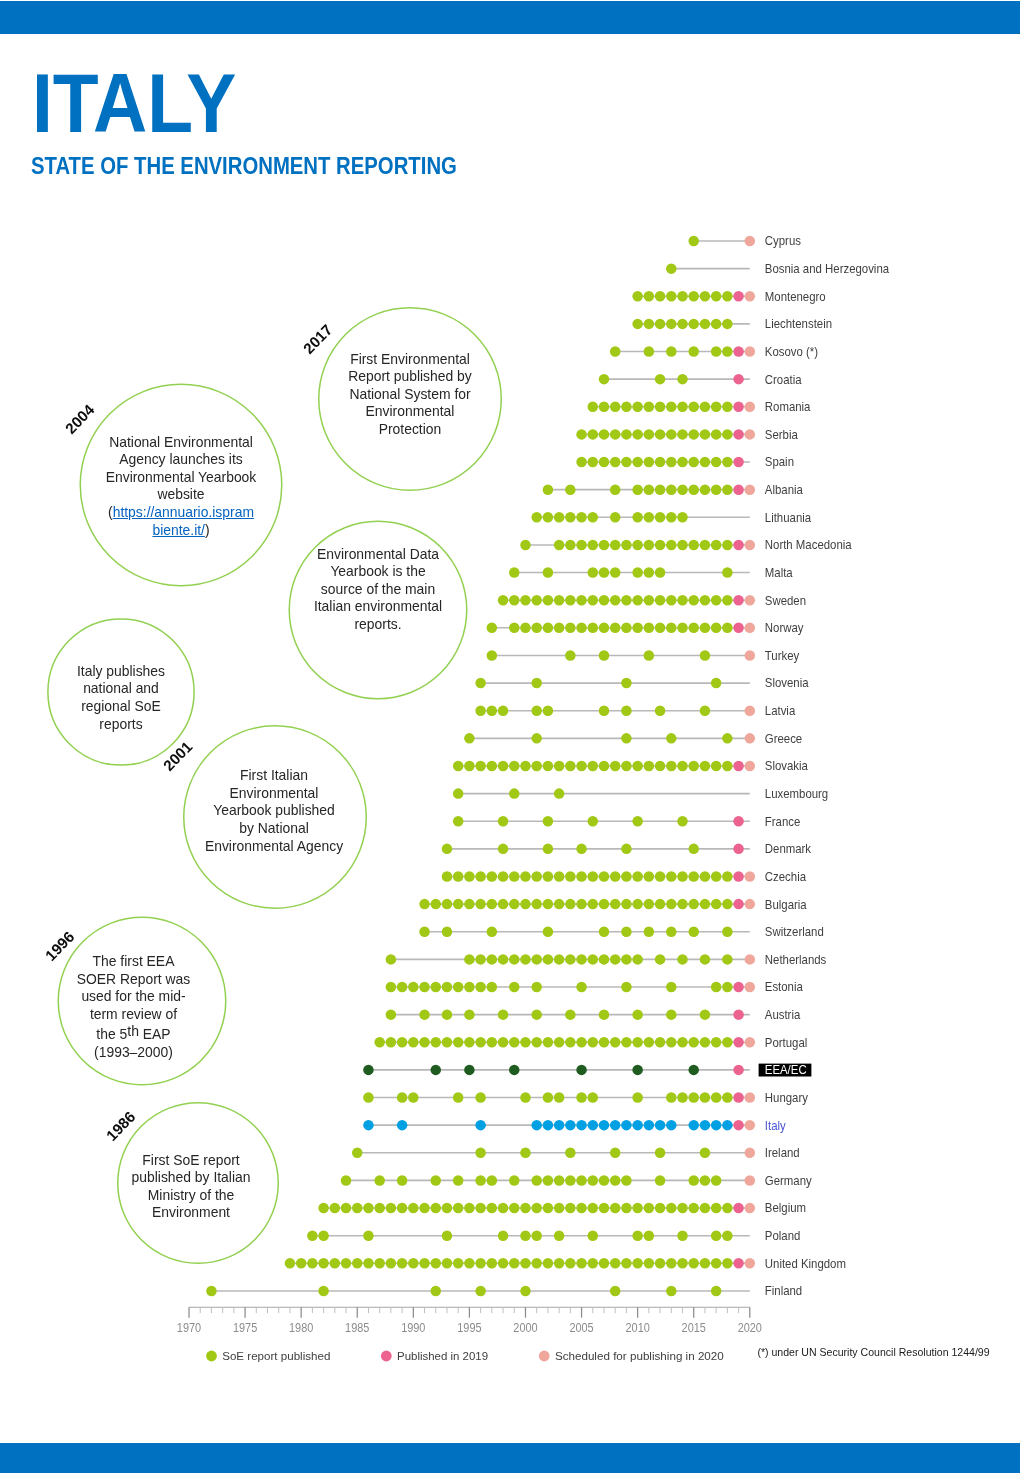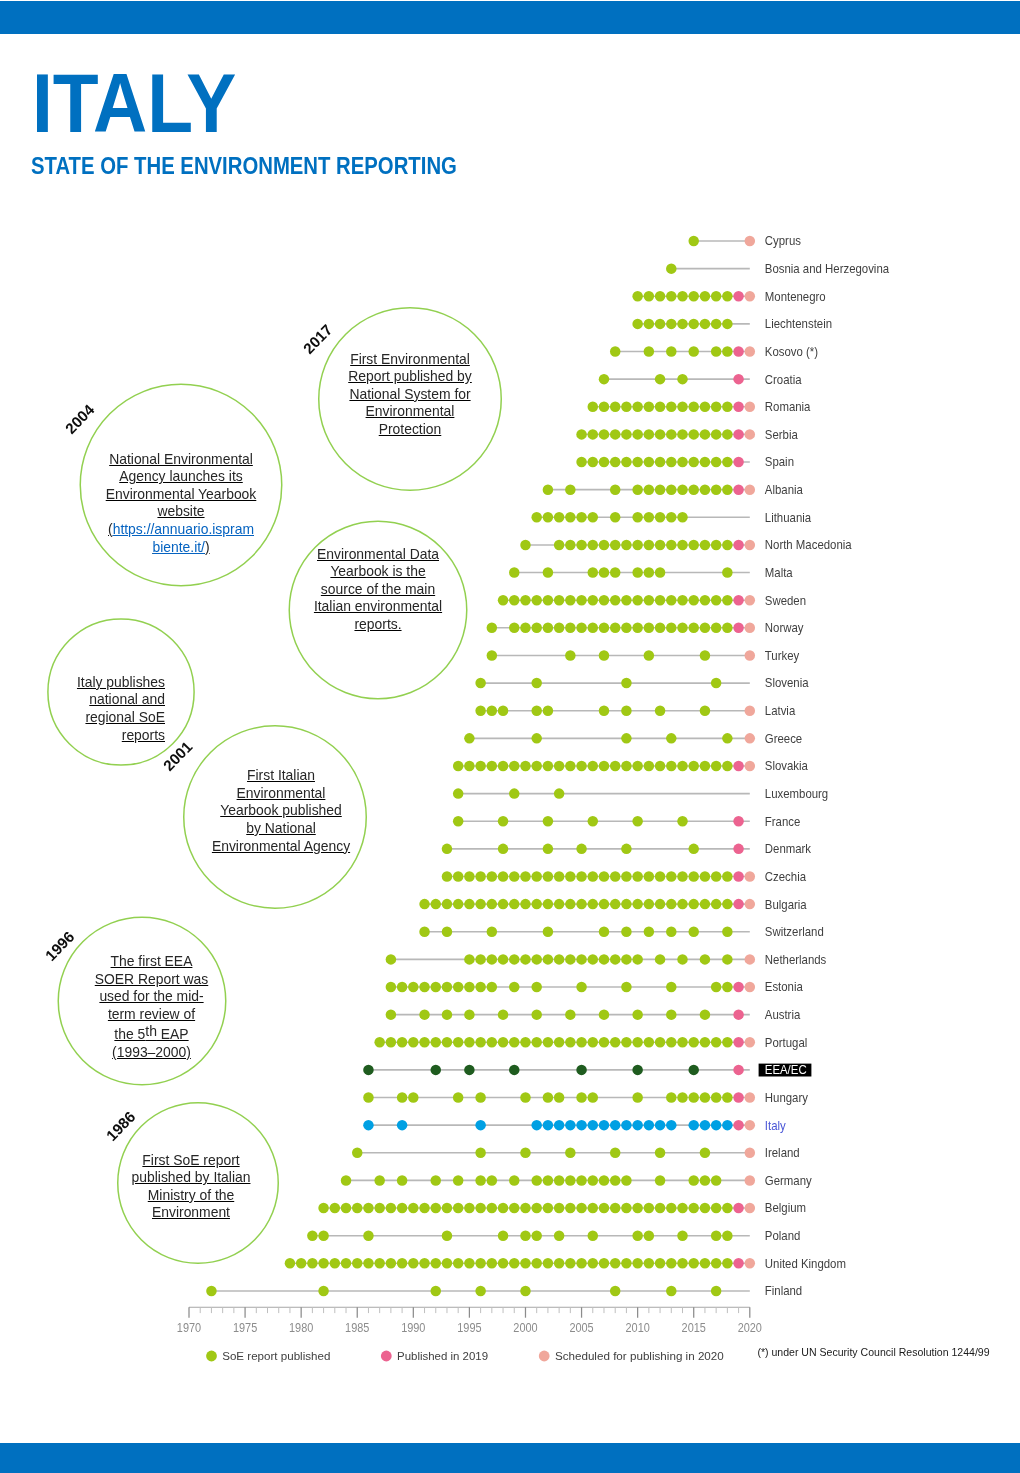--- a/index.html
+++ b/index.html
@@ -5,21 +5,21 @@
   html,body{margin:0;padding:0;}
   body{width:1020px;height:1473px;background:#fff;font-family:"Liberation Sans",sans-serif;position:relative;overflow:hidden;}
   .topbar{position:absolute;left:0;top:1px;width:1020px;height:33px;}
   .botbar{position:absolute;left:0;top:1443px;width:1020px;height:30px;}
   #page-title{position:absolute;left:32px;top:62px;font-size:83px;font-weight:bold;line-height:83px;
               transform:scaleX(0.904);transform-origin:left top;}
   #page-subtitle{position:absolute;left:31px;top:153px;font-size:24.6px;font-weight:bold;line-height:25px;
               transform:scaleX(0.826);transform-origin:left top;}
   #chart{position:absolute;left:0;top:0;}
   .anno{position:absolute;box-sizing:border-box;
-        display:flex;align-items:center;justify-content:center;text-decoration:underline;}
+        display:flex;align-items:center;justify-content:center;}
   .anno-txt{text-align:center;color:#262626;font-size:13.9px;line-height:17.6px;white-space:nowrap;position:relative;}
   .anno-txt a{color:#0563C1;text-decoration:underline;}
   .anno-txt sup{font-size:14px;vertical-align:3px;}
   .yr{position:absolute;font-weight:bold;font-size:15.2px;color:#0D0D0D;white-space:nowrap;transform-origin:left bottom;}
 
 </style>
 </head>
 <body>
 
 <div class="topbar" style="background: rgb(0, 112, 192);"></div>
@@ -855,35 +855,35 @@
       <circle cx="275" cy="817" r="91.25" fill="none" stroke="#92D050" stroke-width="1.5"></circle>
       <circle cx="142" cy="1001" r="83.75" fill="none" stroke="#92D050" stroke-width="1.5"></circle>
       <circle cx="198" cy="1183" r="80.25" fill="none" stroke="#92D050" stroke-width="1.5"></circle>
     </svg>
   </div>
 <div id="annotations">
     <div class="anno" style="left: 318px; top: 307px; width: 184px; height: 184px;">
       <div class="anno-txt" style="top: -4.5px;">First Environmental<br>Report published by<br>National System for<br>Environmental<br>Protection</div>
     </div>
     <div class="yr" style="left: 311.5px; top: 339.8px; transform: rotate(-46deg);">2017</div>
-    <div class="anno" style="left: 79.5px; top: 402px; width: 203px; height: 203px;">
+    <div class="anno" style="left: 79.5px; top: 385px; width: 203px; height: 203px;">
       <div class="anno-txt" style="top: -0.2px;">National Environmental<br>Agency launches its<br>Environmental Yearbook<br>website<br>(<a>https://annuario.ispram<br>biente.it/</a>)</div>
     </div>
     <div class="yr" style="left: 73.8px; top: 420px; transform: rotate(-46deg);">2004</div>
     <div class="anno" style="left: 288.5px; top: 494px; width: 179px; height: 179px;">
       <div class="anno-txt" style="top: 6px;">Environmental Data<br>Yearbook is the<br>source of the main<br>Italian environmental<br>reports.</div>
     </div>
     <div class="anno" style="left: 47.15px; top: 618.15px; width: 147.7px; height: 147.7px;">
-      <div class="anno-txt" style="top: 17px; text-align: right;">Italy publishes<br>national and<br>regional SoE<br>reports</div>
+      <div class="anno-txt" style="top: 6px;">Italy publishes<br>national and<br>regional SoE<br>reports</div>
     </div>
-    <div class="anno" style="left: 189px; top: 725px; width: 184px; height: 184px;">
+    <div class="anno" style="left: 182px; top: 725px; width: 184px; height: 184px;">
       <div class="anno-txt" style="top: -5.9px;">First Italian<br>Environmental<br>Yearbook published<br>by National<br>Environmental Agency</div>
     </div>
     <div class="yr" style="left: 172.3px; top: 756.8px; transform: rotate(-46deg);">2001</div>
-    <div class="anno" style="left: 67px; top: 916.5px; width: 169px; height: 169px;">
+    <div class="anno" style="left: 49px; top: 916.5px; width: 169px; height: 169px;">
       <div class="anno-txt" style="top: 6.4px;">The first EEA<br>SOER Report was<br>used for the mid-<br>term review of<br>the 5<sup>th</sup> EAP<br>(1993–2000)</div>
     </div>
     <div class="yr" style="left: 54px; top: 946.5px; transform: rotate(-46deg);">1996</div>
     <div class="anno" style="left: 110px; top: 1102px; width: 162px; height: 162px;">
       <div class="anno-txt" style="top: 3.8px;">First SoE report<br>published by Italian<br>Ministry of the<br>Environment</div>
     </div>
     <div class="yr" style="left: 114.5px; top: 1126.5px; transform: rotate(-46deg);">1986</div>
   </div>
 
 </body></html>

